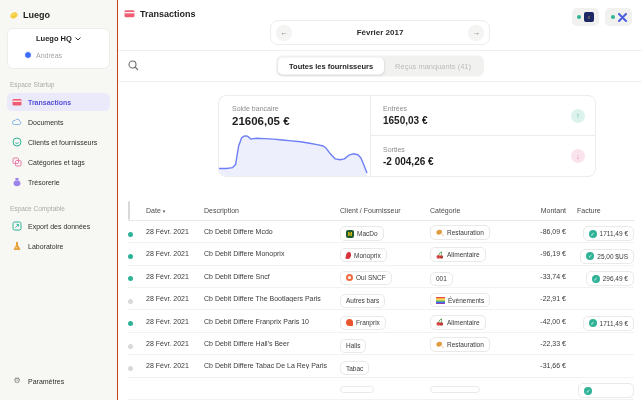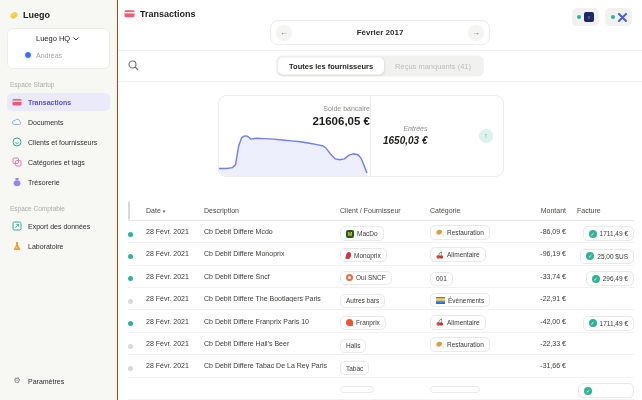--- a/index.html
+++ b/index.html
@@ -10,21 +10,21 @@
   
   .sidebar { width:118px; min-width:118px; height:400px; background:#f7f7f4; border-right:1px solid #c2410c;
              display:flex; flex-direction:column; padding:8px 7px 8px 7px; position:relative; }
   .logo { display:flex; align-items:center; gap:4px; padding:2px 2px 8px 2px; }
   .logo-text { font-size:9px; font-weight:bold; color:#1d1d1d; }
   .ws-card { background:#fff; border:1px solid #ededeb; border-radius:6px; padding:5px 6px; display:flex; gap:6px; align-items:center; cursor:pointer; }
   .avatar-wrap { position:relative; width:16px; height:16px; }
   .avatar { width:16px; height:16px; border-radius:50%; background:radial-gradient(circle at 35% 30%, #8a6148 0 35%, #5d3c28 70%, #3c2518 100%); }
   .avatar-badge { position:absolute; right:-2px; bottom:-2px; width:8px; height:8px; border-radius:50%; background:#3b6cf5; border:1.5px solid #fff; }
   .ws-info { line-height:1.25; }
-  .ws-name { font-size:7.5px; font-weight:normal; color:#222; display:flex; align-items:center; gap:3px; }
+  .ws-name { font-size:7.5px; font-weight:bold; color:#222; display:flex; align-items:center; gap:3px; }
   .ws-user { font-size:7px; color:#a5a5a2; }
   .sec-label { font-size:6.5px; color:#ababa8; margin:12px 3px 5px 3px; }
   .nav-item { display:flex; align-items:center; gap:6px; padding:4px 5px; border-radius:5px; font-size:7px; color:#2f2f2d; cursor:pointer; margin-bottom:2px; }
   .nav-item.active { background:#ebeafa; color:#5450d8; font-weight:bold; }
   .nav-ic { width:10px; height:10px; display:inline-flex; align-items:center; justify-content:center; flex:none; }
   .sidebar-footer { margin-top:auto; }
   .gear { font-size:8px; color:#7c7c7a; line-height:1; }
 
   
   .main { flex:1; display:flex; flex-direction:column; background:#fff; position:relative; }
@@ -40,27 +40,27 @@
   .ta-dot { width:4px; height:4px; border-radius:50%; background:#2eb397; }
   .bank-sq { width:10px; height:10px; background:#1d2866; border-radius:2px; display:flex; align-items:center; justify-content:center; color:#f5d04a; font-size:4px; font-weight:bold; }
 
   .filter-row { height:34px; border-bottom:1px solid #f0f0ee; position:relative; display:flex; align-items:center; }
   .search-ic { margin-left:10px; }
   .tabs { position:absolute; left:50%; top:50%; transform:translate(-50%,-50%); background:#f1f1ef; border-radius:6px; padding:2px; display:flex; }
   .tab { border:none; background:transparent; font-family:inherit; font-size:7.5px; color:#bdbdbb; padding:4px 11px; border-radius:5px; cursor:pointer; white-space:nowrap; }
   .tab.active { background:#fff; color:#1f1f1d; font-weight:bold; box-shadow:0 1px 2px rgba(0,0,0,0.08); }
 
   
-  .summary { margin:13px 0 0 100px; width:286px; height:90px; border:1px solid #ececea; border-radius:8px; display:flex; overflow:hidden; background:#fff;text-align:right; }
+  .summary { margin:13px 0 0 100px; width:378px; height:90px; border:1px solid #ececea; border-radius:8px; display:flex; overflow:hidden; background:#fff; }
   .sum-left { width:152px; border-right:1px solid #ececea; position:relative; padding:9px 0 0 13px; }
   .sum-label { font-size:7px; color:#8d8d8b; }
   .sum-value { font-size:11.5px; font-weight:bold; color:#1d1d1b; margin-top:3px; }
   .spark { position:absolute; left:0; right:0; bottom:0; height:50px; width:100%; display:block; }
   .sum-right { flex:1; display:flex; flex-direction:column; }
-  .sum-row { flex:1; display:flex; align-items:center; padding:0 10px 0 12px; position:relative;font-style:italic; }
+  .sum-row { flex:1; display:flex; align-items:center; padding:0 10px 0 12px; position:relative; }
   .sum-row + .sum-row { border-top:1px solid #ececea; }
   .sum-row-txt { line-height:1.3; }
   .sum-row .sum-value { font-size:10px; margin-top:1px; }
   .dir-circle { margin-left:auto; width:14px; height:14px; border-radius:50%; display:flex; align-items:center; justify-content:center; font-size:7px; }
   .dir-up { background:#ddf2ec; color:#2eb397; }
   .dir-down { background:#fbe3ee; color:#e76fa6; }
 
   
   .table { margin:25px 8px 0 10px; }
   .thead, .trow { display:grid; grid-template-columns:18px 58px 136px 90px 88px 48px 68px; align-items:center; }
@@ -237,20 +237,27 @@
           </svg>
       </div>
       <div class="sum-right">
         <div class="sum-row">
           <span class="sum-row-txt">
             <div class="sum-label">Entrées</div>
             <div class="sum-value">1650,03 €</div>
           </span>
           <span class="dir-circle dir-up">↑</span>
         </div>
+        <div class="sum-row">
+          <span class="sum-row-txt">
+            <div class="sum-label">Sorties</div>
+            <div class="sum-value">-2 004,26 €</div>
+          </span>
+          <span class="dir-circle dir-down">↓</span>
+        </div>
       </div>
     </div>
 
     <div class="table">
       <div class="thead">
         <div><span class="checkbox"></span></div>
         <div class="th"><span>Date</span><span class="sort-arrow">▾</span></div>
         <div class="th">Description</div>
         <div class="th">Client / Fournisseur</div>
         <div class="th">Catégorie</div>

